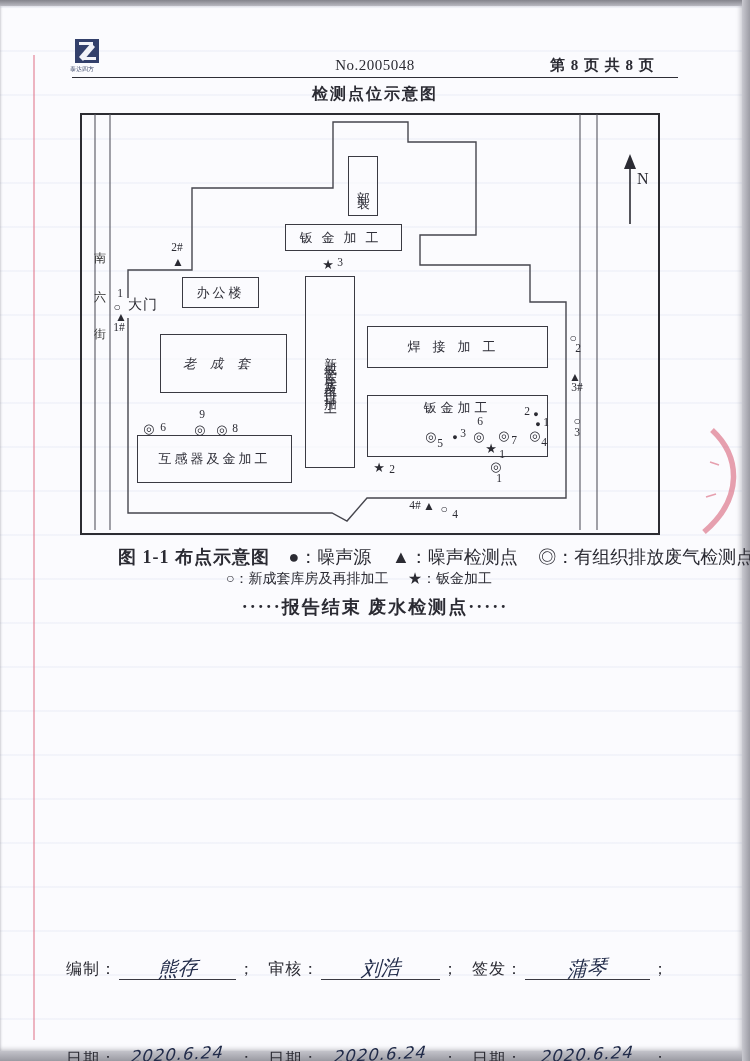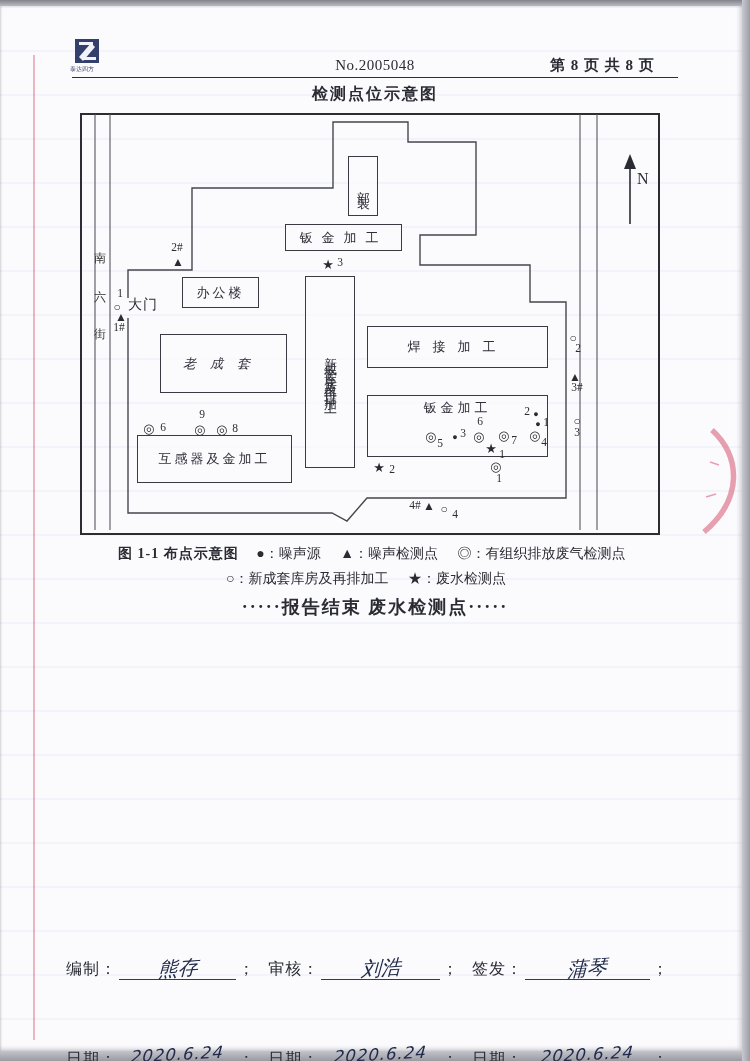--- a/index.html
+++ b/index.html
@@ -34,21 +34,21 @@
   .g-noise_source{font-size:9px;}
   .g-noise_point{font-size:12px;}
   .g-organized_gas{font-size:13px;}
   .g-unorganized_gas{font-size:12px;}
   .g-wastewater{font-size:13px;}
   .street-name{left:92px;top:242px;width:16px;font-size:12px;writing-mode:vertical-rl;text-orientation:upright;
                letter-spacing:38px;color:#333;}
   .gate-label{left:128px;top:296px;font-size:14px;letter-spacing:1px;}
   .north-label{left:637px;top:170px;font-size:16px;}
 
-  .legend-row1{left:118px;top:545px;width:540px;font-size:14px;white-space:nowrap;}
+  .legend-row1{left:118px;top:545px;width:540px;font-size:18px;white-space:nowrap;}
   .legend-caption{font-weight:bold;margin-right:14px;letter-spacing:1px;}
   .legend-item{margin-right:16px;}
   .legend-row2{left:226px;top:570px;width:420px;font-size:14px;white-space:nowrap;}
   .end-note{left:0;top:595px;width:750px;text-align:center;font-size:18px;font-weight:bold;letter-spacing:2px;}
 
   .sig-block{left:66px;top:912px;width:616px;font-size:16px;}
   .sig-row{display:flex;align-items:flex-end;margin-bottom:22px;}
   .sig-label{white-space:nowrap;letter-spacing:1px;margin-top:47px;}
   .sig-line{border-bottom:1.4px solid #3a3a42;text-align:center;height:24px;margin:0 2px;}
   .sig-line.w1{width:148px;}.sig-line.w2{width:150px;}.sig-line.w3{width:158px;}
@@ -222,21 +222,21 @@
   </div>
 
 <div class="abs legend-row1">
   <span class="legend-caption">图 1-1 布点示意图</span>
   <span class="legend-item">●：噪声源</span>
   <span class="legend-item">▲：噪声检测点</span>
   <span class="legend-item">◎：有组织排放废气检测点</span>
 </div>
 <div class="abs legend-row2">
   <span class="legend-item">○：新成套库房及再排加工</span>
-  <span class="legend-item">★：废水检测点</span>
+  <span class="legend-item">★：钣金加工</span>
 </div>
 <div class="abs end-note">·····报告结束 废水检测点·····</div>
 
 <div class="abs sig-block">
   <div class="sig-row">
     <span class="sig-label">编制：</span>
     <span class="sig-line w1"><span class="hand">熊存</span></span>
     <span class="semi">；</span>
     <span class="sig-label">审核：</span>
     <span class="sig-line w2"><span class="hand">刘浩</span></span>

